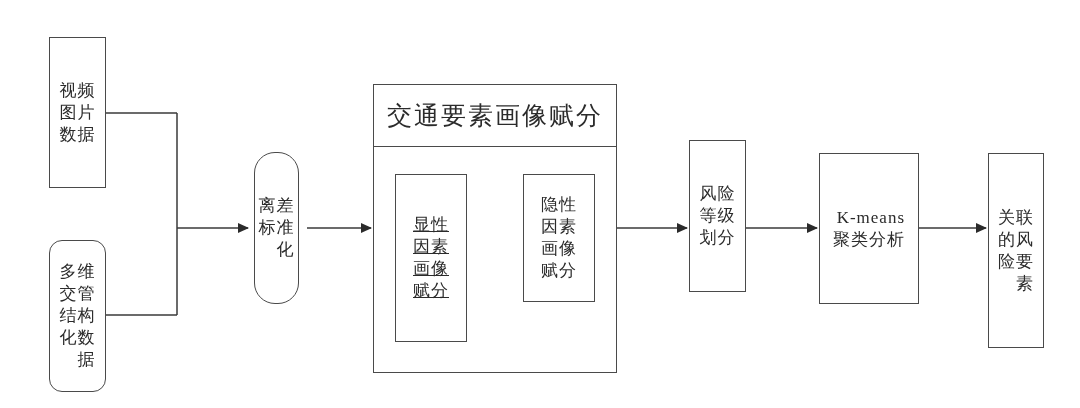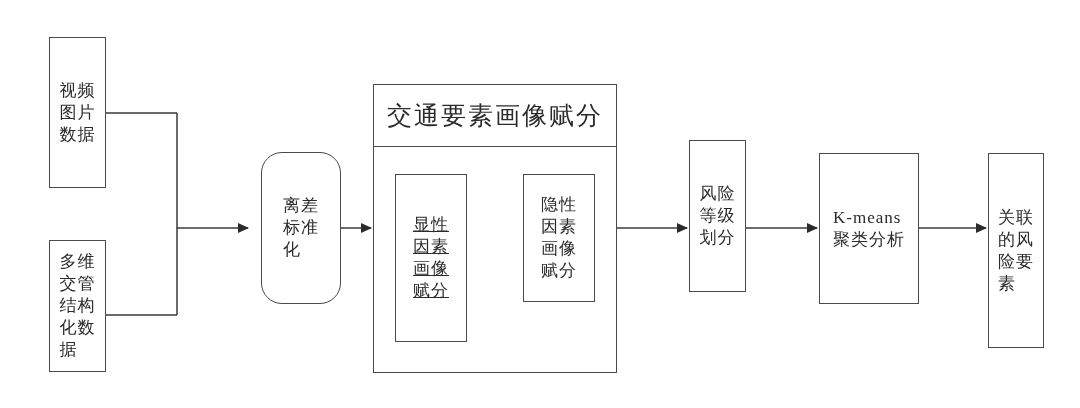--- a/index.html
+++ b/index.html
@@ -29,31 +29,31 @@
     box-sizing: border-box;
     border: 1.5px solid #4a4a4a;
     background: #ffffff;
     display: flex;
     align-items: center;
     justify-content: center;
     z-index: 2;
   }
   .node-label {
     white-space: pre-line;
-    text-align: left;
+    text-align: right;
     font-size: 17px;
     line-height: 22px;
     letter-spacing: 1px;
     color: #2b2b2b;
   }
   
   .box-video   { left: 49px;  top: 37px;  width: 57px;  height: 151px; }
-  .box-multi   { left: 49px;  top: 240px; width: 57px;  height: 132px; }
+  .box-multi   { left: 49px;  top: 240px; width: 57px;  height: 152px; border-radius: 13px; }
   
-  .box-norm    { left: 261px; top: 152px; width: 80px;  height: 152px; border-radius: 21px; }
+  .box-norm    { left: 254px; top: 152px; width: 45px;  height: 152px; border-radius: 21px; }
   
   .box-portrait {
     left: 373px; top: 84px; width: 244px; height: 289px;
     flex-direction: column;
     align-items: stretch;
     justify-content: flex-start;
   }
   .portrait-header {
     box-sizing: border-box;
     height: 62px;

